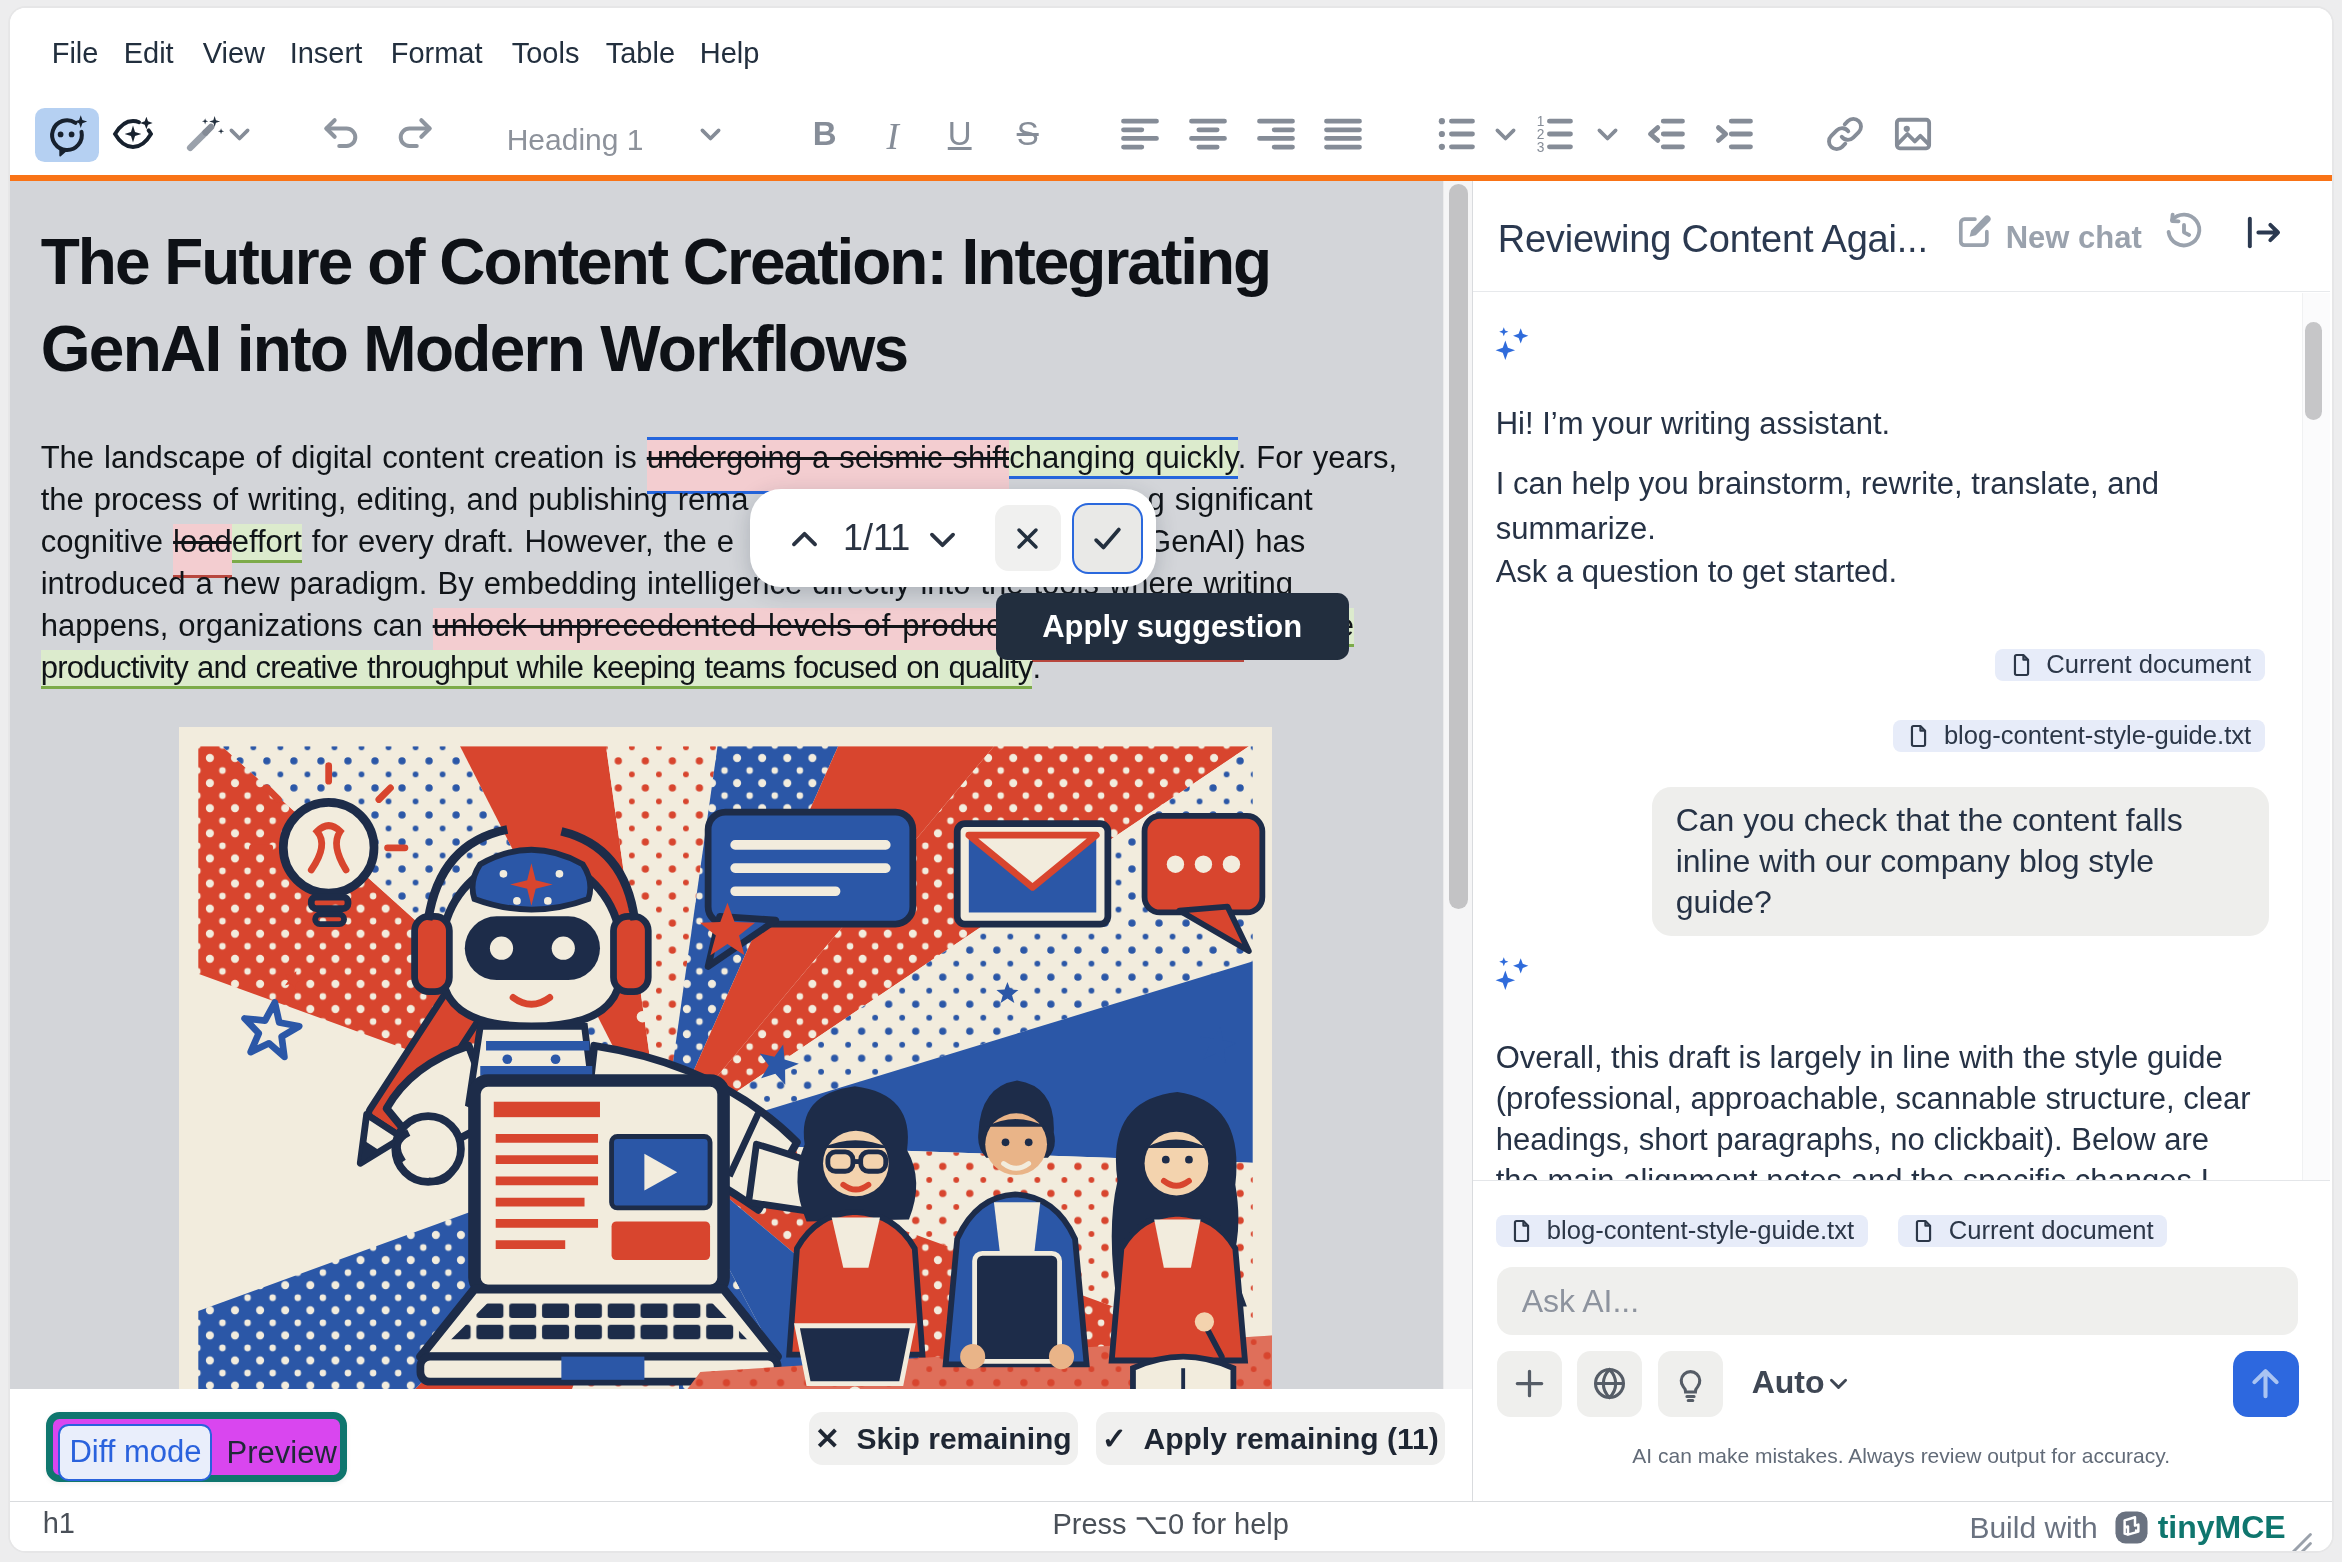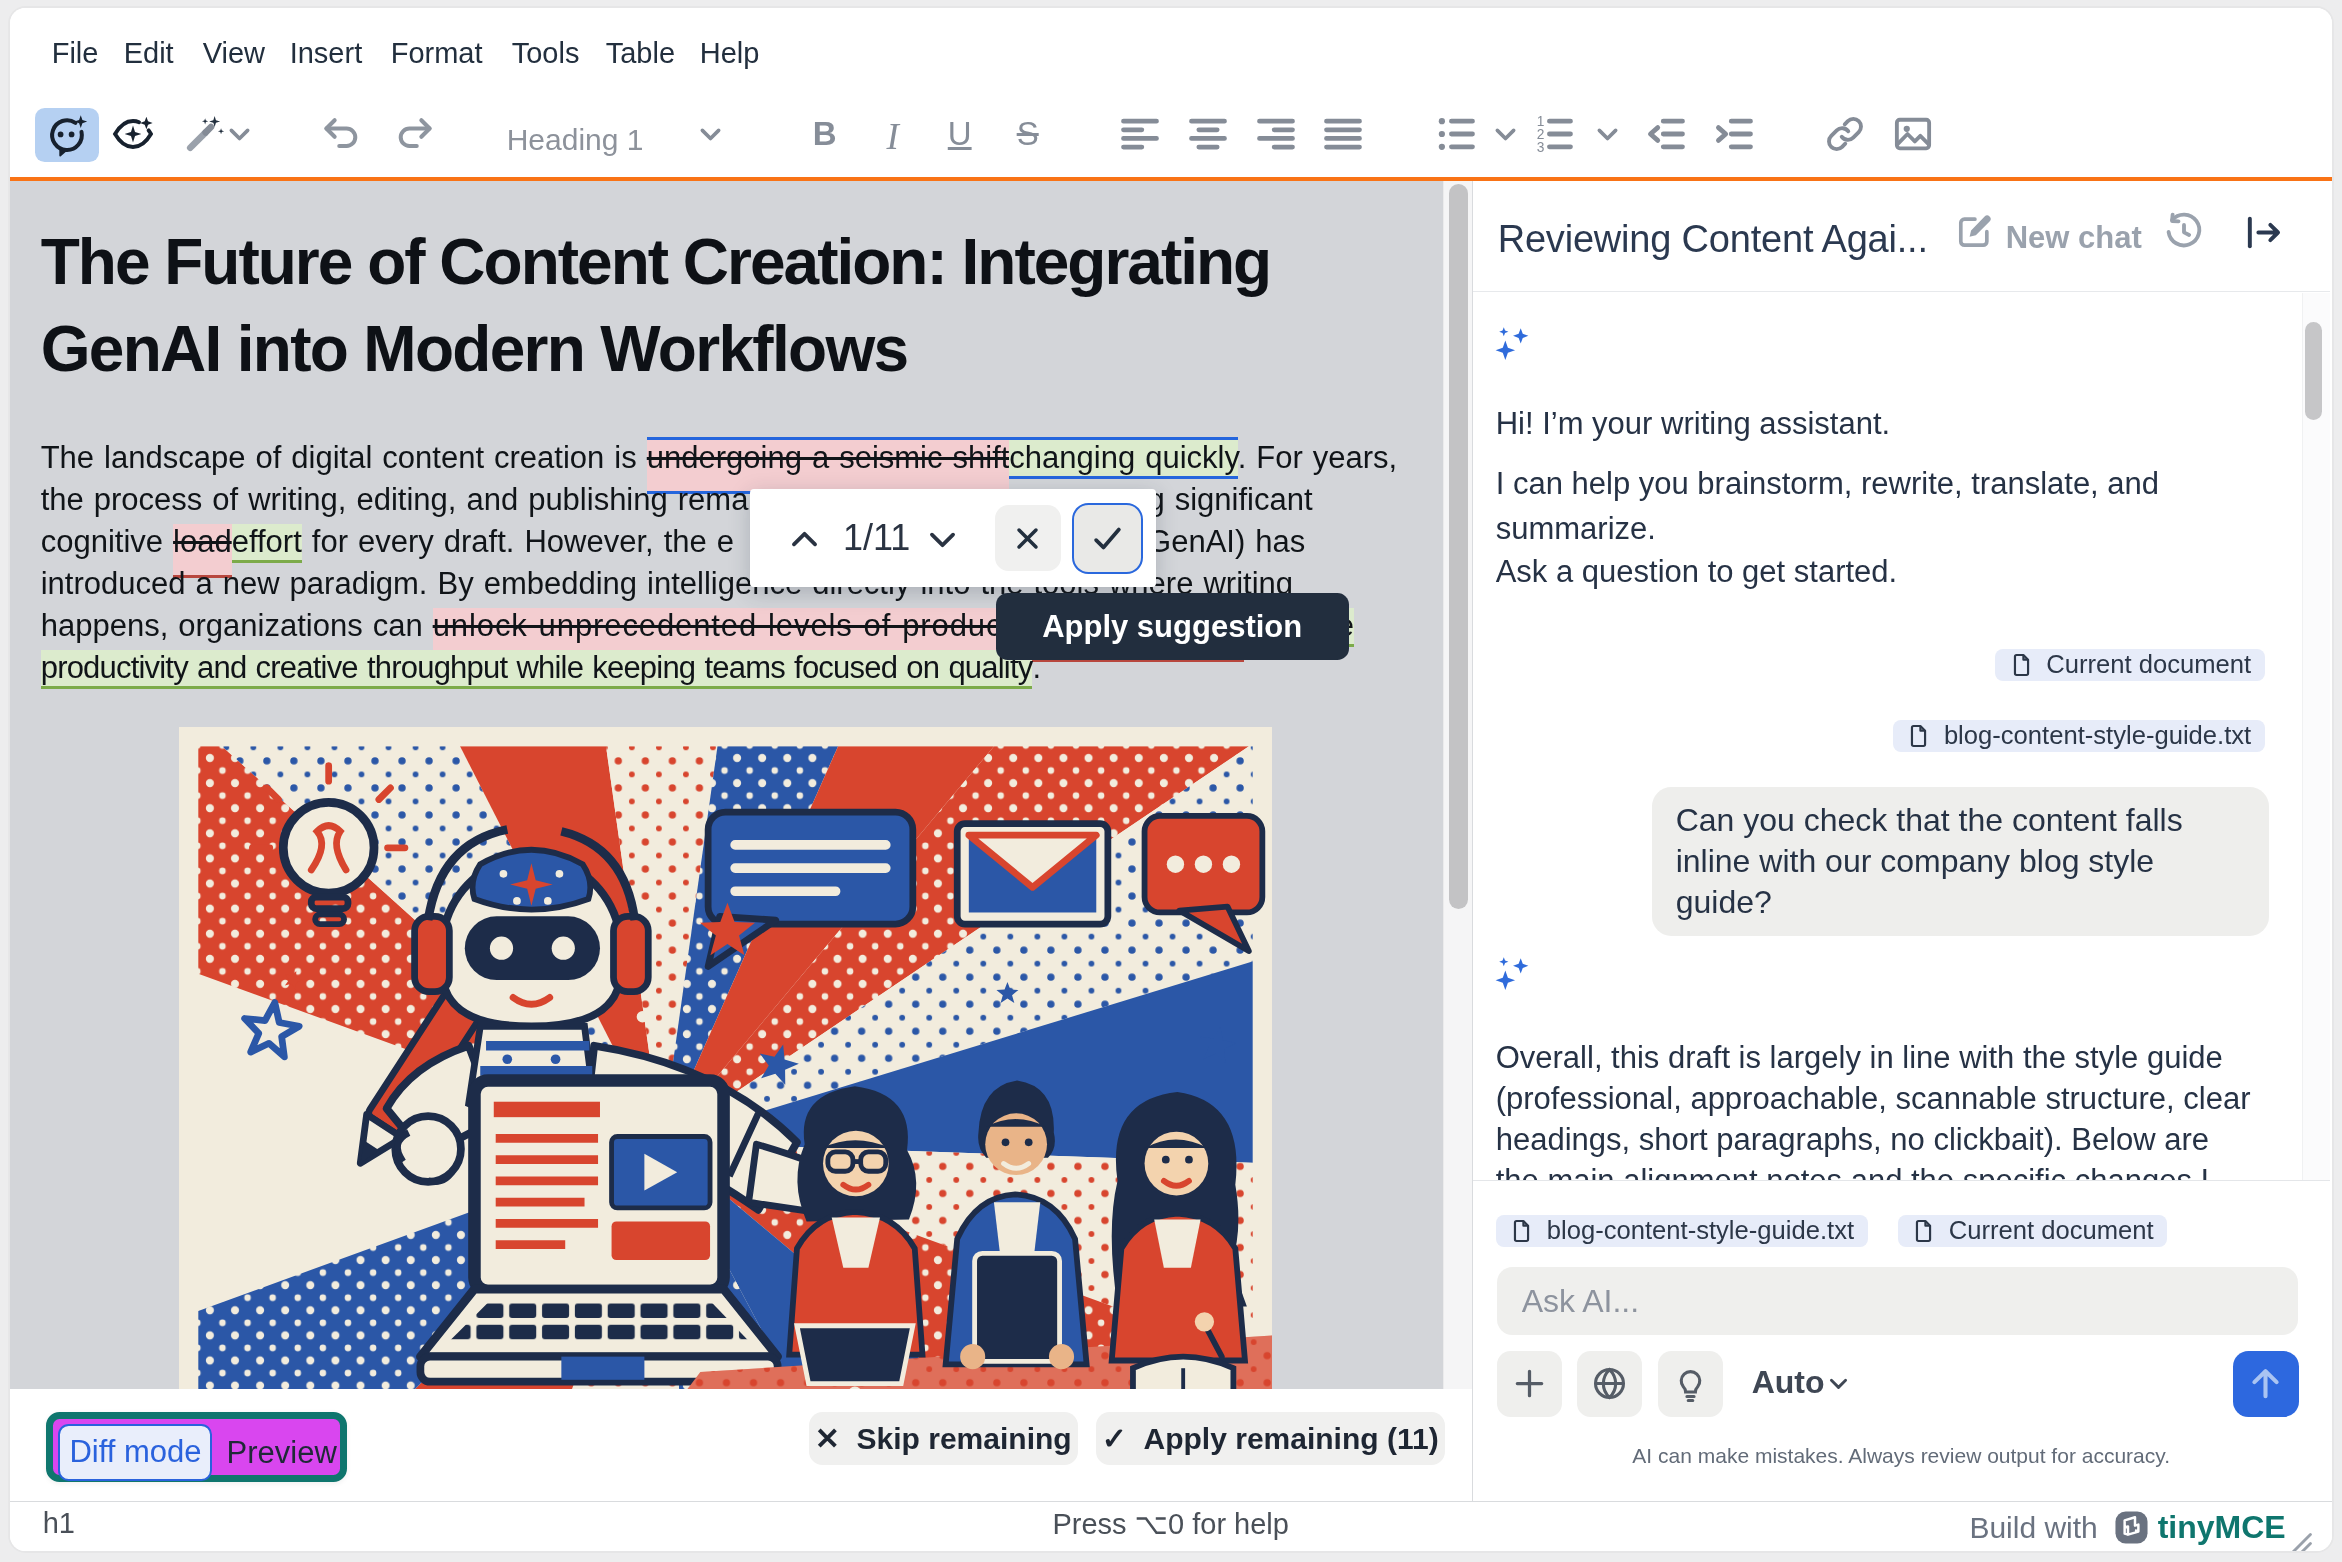--- a/index.html
+++ b/index.html
@@ -3,38 +3,38 @@
 <meta charset="utf-8">
 <style>
   * { margin:0; padding:0; box-sizing:border-box; }
   html,body { width:2342px; height:1562px; background:#ededee; font-family:"Liberation Sans", sans-serif; overflow:hidden; }
   .app { position:absolute; left:9.7px; top:7.7px; width:2322px; height:1543px; background:#fff;
          border-radius:15.4px; box-shadow:0 0 0 1.9px #e6e6e7; overflow:hidden; }
   
   .menubar { position:absolute; left:0; top:0; width:100%; height:94px; background:#fff; }
   .menubar span { position:absolute; top:29px; font-size:29px; color:#222f3e; }
   
-  .toolbar { position:absolute; left:0; top:94px; width:100%; height:79px; background:#fff; border-bottom:4px solid #f97316; }
+  .toolbar { position:absolute; left:0; top:94px; width:100%; height:79px; background:#fff; border-bottom:6px solid #f97316; }
   .tbtn { position:absolute; top:6.8px; width:64px; height:54px; border-radius:9.7px; display:flex; align-items:center; justify-content:center; }
   .sel { background:#b5d0f2; }
   .tglyph { position:absolute; font-size:33px; font-weight:bold; color:#868d98; top:13.5px; }
   .ti, .chev { position:absolute; top:10.6px; }
   
   .doc { position:absolute; left:0; top:173px; width:1433px; height:1208px; background:#d3d5d9; overflow:hidden; }
   .scrollstrip { position:absolute; left:1433px; top:173px; width:29px; height:1208px; background:#f5f5f6; border-left:1px solid #ebebec; }
   .lthumb { position:absolute; left:5.8px; top:3.9px; width:18.3px; height:724px; background:#c3c3c5; border-radius:9.7px; }
   .sbdivider { position:absolute; left:1462px; top:173px; width:1px; height:1320px; background:#d9dbde; }
   h1.doctitle { position:absolute; left:31px; top:38px; width:1352px; font-size:64px; line-height:87px; font-weight:bold; color:#0e1116; white-space:nowrap; }
   .para { position:absolute; left:31px; top:256px; font-size:31px; line-height:42px; color:#101418; }
   .del { background:#f3cdd0; text-decoration:line-through; border-bottom:3.9px solid #b8473e; padding-bottom:16px; }
   .ins { background:#dcebcd; border-bottom:3.9px solid #7cab4a; padding-bottom:1px; }
   .hotsel { border-top:3.9px solid #2566dd; }
   .hotsel .del, .hotsel .ins { border-bottom:3.9px solid #2566dd; }
   
-  .flt { position:absolute; left:740px; top:481px; width:406px; height:98px; background:#fff; border-radius:4px;
+  .flt { position:absolute; left:740px; top:481px; width:406px; height:98px; background:#fff; border-radius:31px;
          box-shadow:0 5.8px 21px rgba(34,47,62,.22); }
   .fltbtn { position:absolute; top:16.4px; width:66px; height:66px; border-radius:13.5px; background:#f0f0ef; display:flex; align-items:center; justify-content:center; }
   .fltcount { position:absolute; left:93px; top:28px; width:68px; text-align:center; font-size:36px; color:#2a3342; }
   .tooltip { position:absolute; left:986px; top:585px; width:353px; height:67px; background:#222e3e; border-radius:11.6px;
              color:#fff; font-size:31px; font-weight:bold; text-align:center; line-height:67px; white-space:nowrap; }
   
   .dfoot { position:absolute; left:0; top:1381px; width:1462px; height:112px; background:#fff; }
   .segwrap { position:absolute; left:36px; top:23px; width:301px; height:70px; background:#d946ef; border:7px solid #0f766e; border-radius:13.5px; box-shadow:0 1.9px 4.8px rgba(0,0,0,.06); }
   .segdiff { position:absolute; left:5.8px; top:5.8px; width:154px; height:57px; background:#e9eefb; border:2.9px solid #2a62dd; border-radius:10.6px;
              color:#2a62dd; font-size:31px; text-align:center; line-height:51px; }

